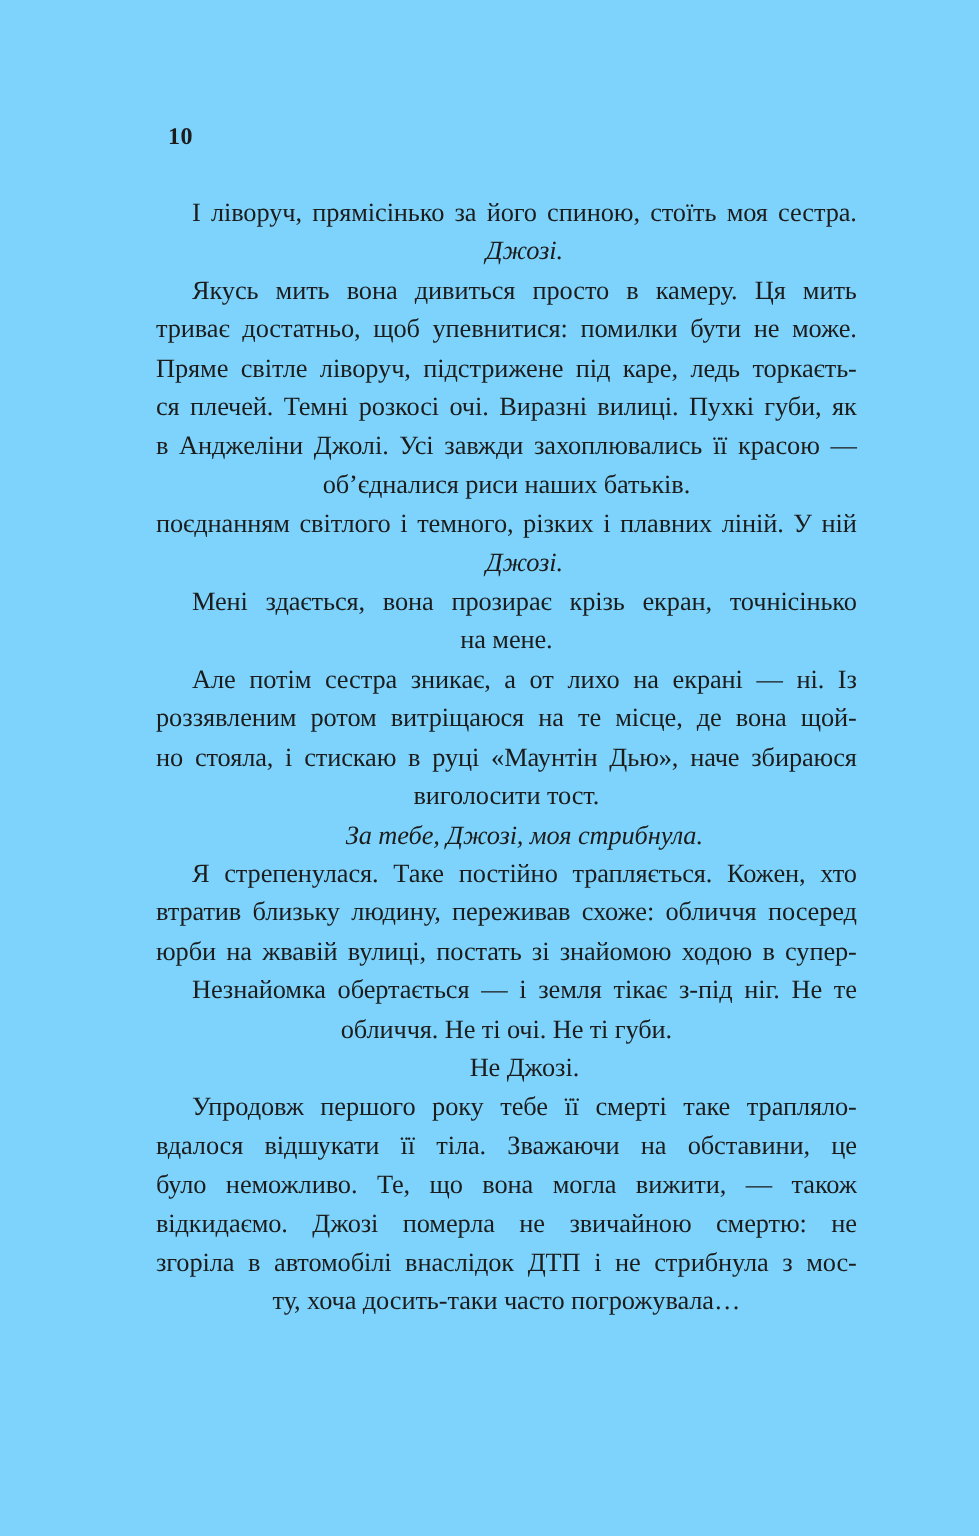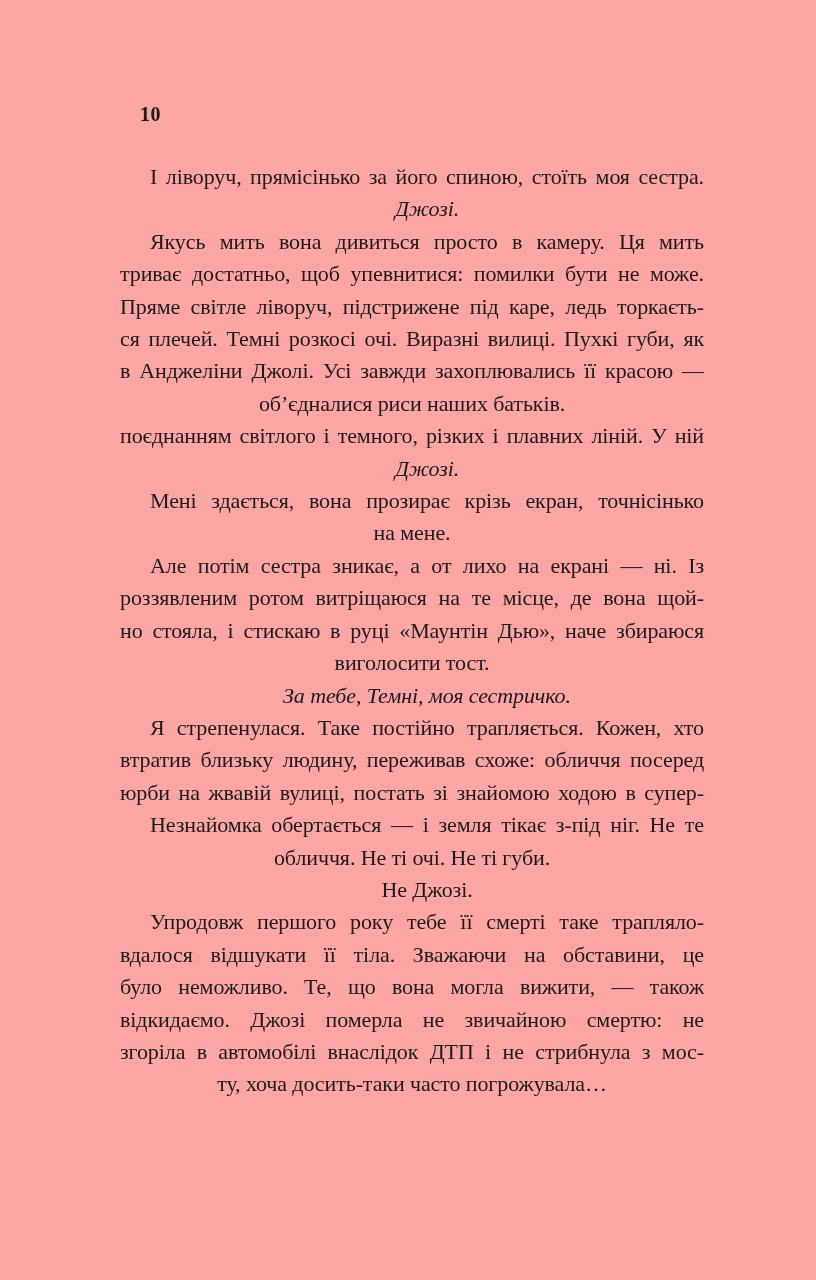--- a/index.html
+++ b/index.html
@@ -4,36 +4,36 @@
 <style>
   html, body {
     margin: 0;
     padding: 0;
     background: #ffffff;
   }
   .page {
     position: relative;
     width: 816px;
     height: 1280px;
-    background: #fca5a5;
+    background: #7dd3fc;
     font-family: "Liberation Serif", "DejaVu Serif", serif;
     color: #1c1c1c;
     overflow: hidden;
   }
   .page-number {
     position: absolute;
     left: 140px;
     top: 103px;
     font-size: 20px;
     font-weight: bold;
     letter-spacing: 0.5px;
   }
   .text-block {
     position: absolute;
-    left: 120px;
+    left: 130px;
     top: 161px;
     width: 584px;
   }
   .paragraph {
     margin: 0;
     padding: 0;
   }
   .line {
     font-size: 22px;
     line-height: 32.4px;
@@ -80,21 +80,21 @@
         <div class="line indent fill">Мені здається, вона прозирає крізь екран, точнісінько</div>
         <div class="line">на мене.</div>
       </div>
       <div class="paragraph">
         <div class="line indent fill">Але потім сестра зникає, а от лихо на екрані — ні. Із</div>
         <div class="line fill">роззявленим ротом витріщаюся на те місце, де вона щой-</div>
         <div class="line fill">но стояла, і стискаю в руці «Маунтін Дью», наче збираюся</div>
         <div class="line">виголосити тост.</div>
       </div>
       <div class="paragraph">
-        <div class="line indent italic">За тебе, Темні, моя сестричко.</div>
+        <div class="line indent italic">За тебе, Джозі, моя стрибнула.</div>
       </div>
       <div class="paragraph">
         <div class="line indent fill">Я стрепенулася. Таке постійно трапляється. Кожен, хто</div>
         <div class="line fill">втратив близьку людину, переживав схоже: обличчя посеред</div>
         <div class="line fill">юрби на жвавій вулиці, постать зі знайомою ходою в супер-</div>
       </div>
       <div class="paragraph">
         <div class="line indent fill">Незнайомка обертається — і земля тікає з-під ніг. Не те</div>
         <div class="line">обличчя. Не ті очі. Не ті губи.</div>
       </div>

